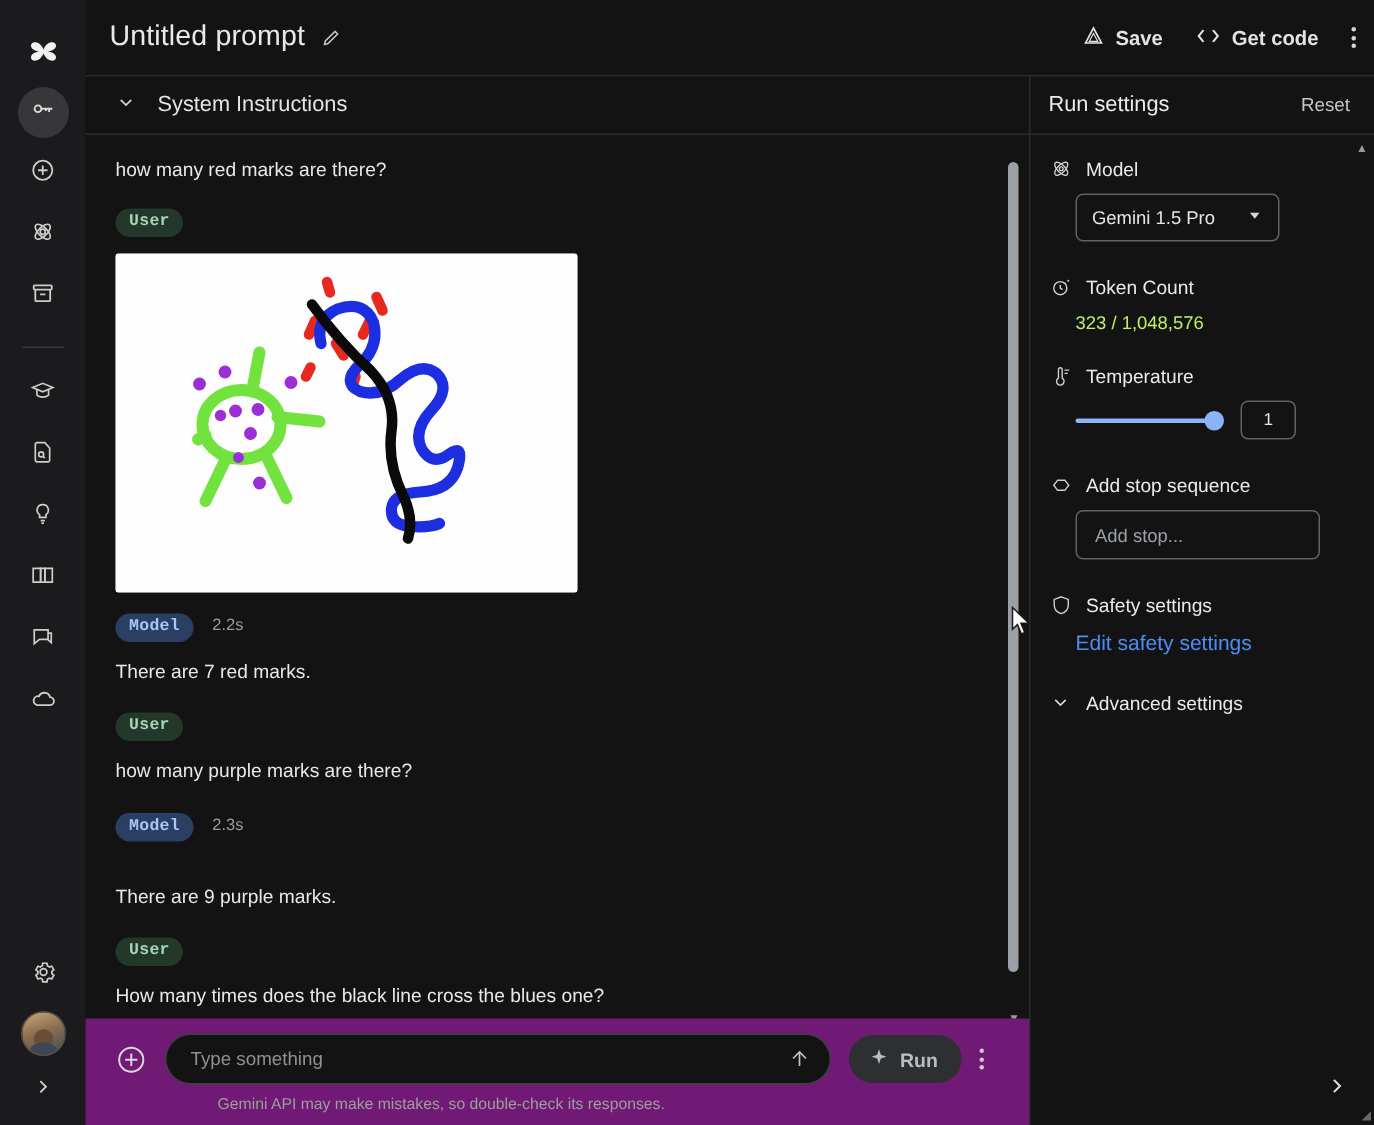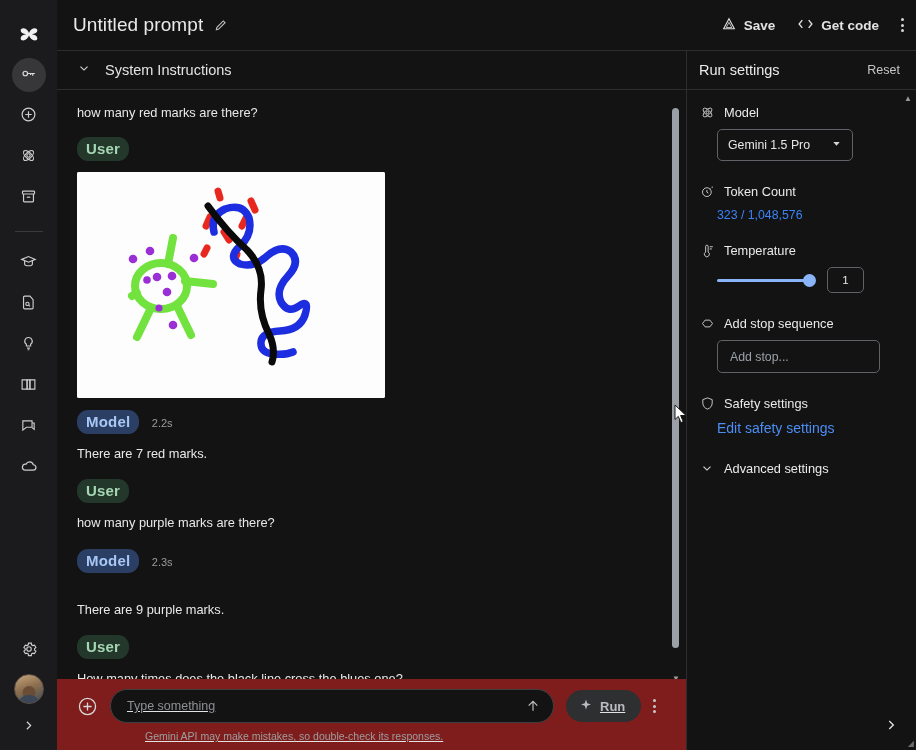--- a/index.html
+++ b/index.html
@@ -76,22 +76,22 @@
     background:#131314;
   }
   .sysbar-label { font-size: 14.5px; color:#e4e4e4; font-weight:400; }
 
   .chat {
     flex:1 1 auto; overflow:hidden; position:relative;
     padding: 14px 26px 0 20px;
   }
   .msg-text { font-size: 12.8px; color:#e8e8e8; line-height:1.45; }
   .badge {
-    display:inline-block; font-size:15px; font-weight:700;
-    padding: 3px 9px 4px 9px; border-radius: 11px; letter-spacing:.2px;
+    display:inline-block; font-size:11px; font-weight:700;
+    padding: 3px 9px 4px 9px; border-radius: 11px; letter-spacing:.2px;font-family:Liberation Mono, monospace;
   }
   .badge.user { background:#23372b; color:#a6d7b4; }
   .badge.model { background:#2a3f63; color:#a9c7f5; }
   .ts { font-size:11px; color:#9b9b9b; margin-left:8px; }
   .row-gap-a { height: 14px; }
   .row-gap-b { height: 12px; }
 
   .drawing {
     width: 308px; height: 226px; background:#fdfdfd; margin-top: 11px;
     border-radius: 2px; overflow:hidden;
@@ -101,21 +101,21 @@
   .chat-scroll {
     position:absolute; right: 4px; top: 0; bottom: 0; width: 13px;
   }
   .sb-arrow { position:absolute; left:2px; color:#9a9a9a; font-size:8px; }
   .sb-track { position:absolute; left: 3px; top: 0; bottom: 0; width: 7px; }
   .sb-thumb {
     position:absolute; left:3px; width:7px; border-radius:4px; background:#9aa0a6;
   }
 
   .composer {
-    flex: 0 0 auto; padding: 10px 14px 8px 20px; background:#7f1d1d;text-decoration:underline;
+    flex: 0 0 auto; padding: 10px 14px 8px 20px; background:#701a75;
   }
   .composer-row { display:flex; align-items:center; gap: 12px; }
   .plus-btn { color:#d8d8d8; display:flex; align-items:center; justify-content:center; }
   .input-pill {
     flex: 1 1 auto; height: 34px; border:1px solid #3c4043; border-radius:18px;
     display:flex; align-items:center; padding: 0 12px 0 16px; background:#131314;
     max-width: 444px;
   }
   .input-pill input {
     flex:1 1 auto; background:transparent; border:0; outline:0;
@@ -147,21 +147,21 @@
   .rpanel-body { flex:1 1 auto; padding: 14px 12px 0 12px; position:relative; overflow:hidden; }
   .setting-row { display:flex; align-items:center; gap:9px; margin-bottom: 9px; }
   .setting-icon { width:16px; height:16px; display:flex; align-items:center; justify-content:center; color:#cfcfcf; }
   .setting-label { font-size:12.8px; color:#eaeaea; font-weight:400; }
   .select-box {
     margin-left: 18px; width: 136px; height: 32px; border:1px solid #5f6368;
     border-radius:5px; display:flex; align-items:center; padding: 0 10px;
     font-size:12.3px; color:#e6e6e6;
   }
   .select-box .sv { flex:1 1 auto; }
-  .token-val { margin-left: 18px; font-size:12.3px; color:#3b82f6; margin-bottom:20px; }
+  .token-val { margin-left: 18px; font-size:12.3px; color:#bef264; margin-bottom:20px; }
   .temp-row { margin-left: 18px; display:flex; align-items:center; gap:12px; margin-bottom:22px; }
   .slider { position:relative; width: 98px; height: 14px; display:flex; align-items:center; }
   .slider-track { width:100%; height:3px; border-radius:2px; background:#8ab4f8; }
   .slider-thumb { position:absolute; right:-1px; width:13px; height:13px; border-radius:50%; background:#8ab4f8; }
   .num-box {
     width: 37px; height: 26px; border:1px solid #5f6368; border-radius:5px;
     display:flex; align-items:center; justify-content:center; font-size:11.5px; color:#e6e6e6;
   }
   .stop-box {
     margin-left: 18px; width: 163px; height: 33px; border:1px solid #5f6368;

